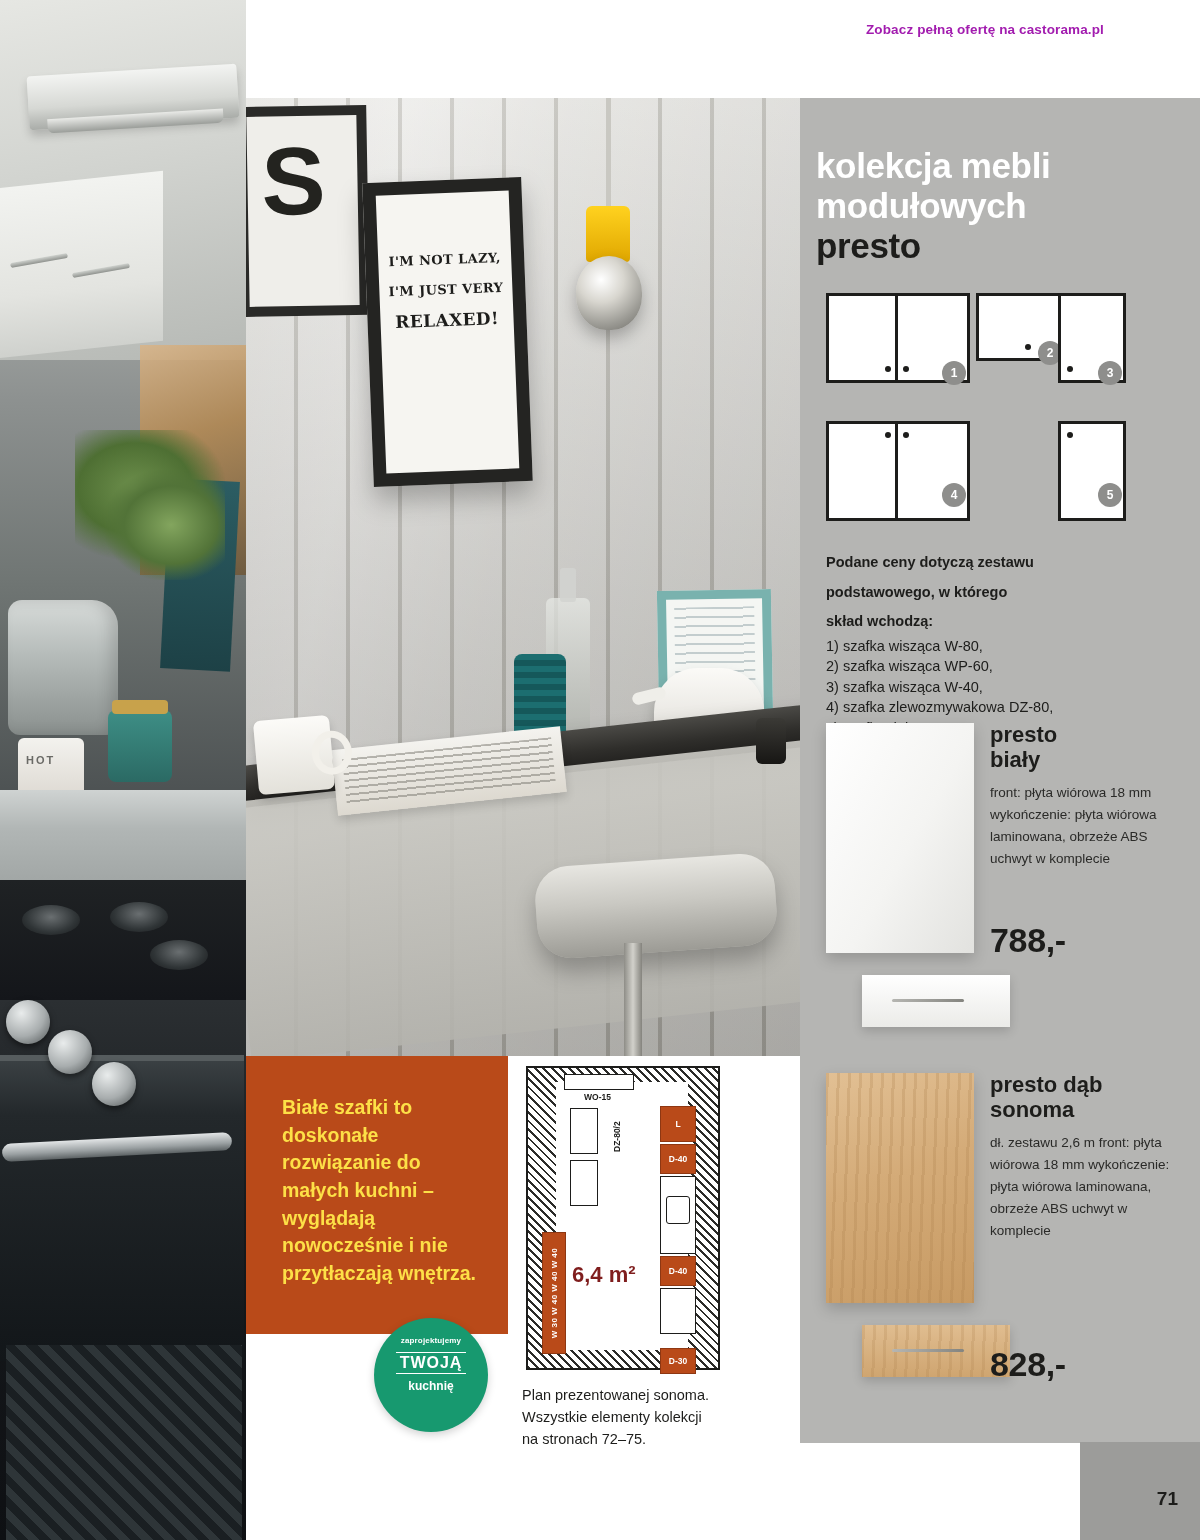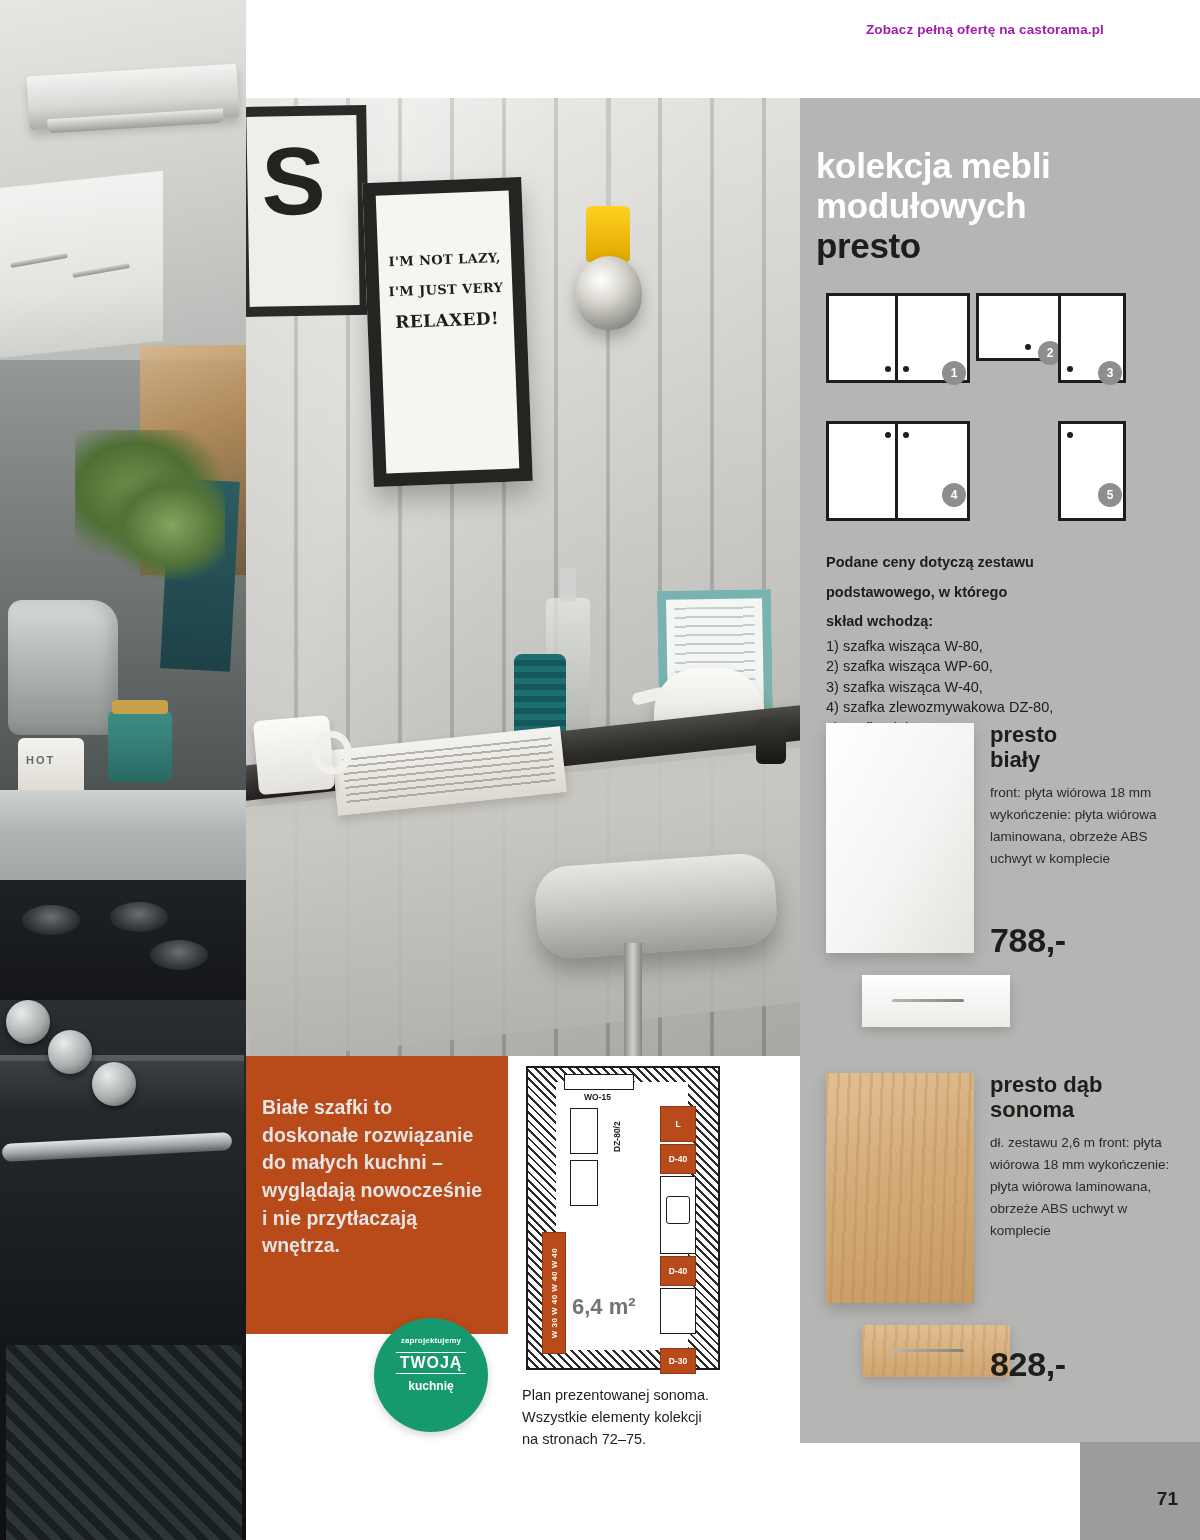--- a/index.html
+++ b/index.html
@@ -229,22 +229,22 @@
     position:absolute;left:510px;top:620px;width:30px;height:46px;border-radius:6px;
     background:linear-gradient(180deg,#3b3a36,#171614);
   }
 
   
   .orange{
     position:absolute;left:246px;top:1056px;width:262px;height:278px;
     background:#b94a19;
   }
   .orange p{
-    margin:0;padding:38px 26px 0 16px;
-    color:#e5e5e5;font-size:19.5px;line-height:1.42;font-weight:700;
+    margin:0;padding:38px 26px 0 36px;
+    color:#fde047;font-size:19.5px;line-height:1.42;font-weight:700;
   }
 
   
   .plan{
     position:absolute;left:508px;top:1056px;width:225px;height:320px;
     background:#ffffff;
   }
   .plan-wall{
     position:absolute;left:18px;top:10px;width:190px;height:300px;
     border:2px solid #1d1d1b;
@@ -265,21 +265,21 @@
   }
   .pl-left{
     position:absolute;left:34px;top:176px;width:22px;height:120px;
     background:#b94a19;border:1.4px solid #8e3712;
   }
   .pl-left span{
     position:absolute;left:50%;top:50%;transform:translate(-50%,-50%) rotate(-90deg);
     white-space:nowrap;color:#fff;font-size:8px;font-weight:700;letter-spacing:.06em;
   }
   .pl-area{
-    position:absolute;left:64px;top:206px;font-size:22px;font-weight:800;color:#737373;margin-top:32px;
+    position:absolute;left:64px;top:206px;font-size:22px;font-weight:800;color:#7f1d1d;
   }
   .pl-dz{
     position:absolute;left:104px;top:96px;font-size:8.5px;font-weight:700;color:#1d1d1b;
     transform:rotate(-90deg);transform-origin:left top;
   }
 
   
   .badge{
     position:absolute;left:374px;top:1318px;width:114px;height:114px;border-radius:50%;
     background:#17996f;color:#fff;text-align:center;

